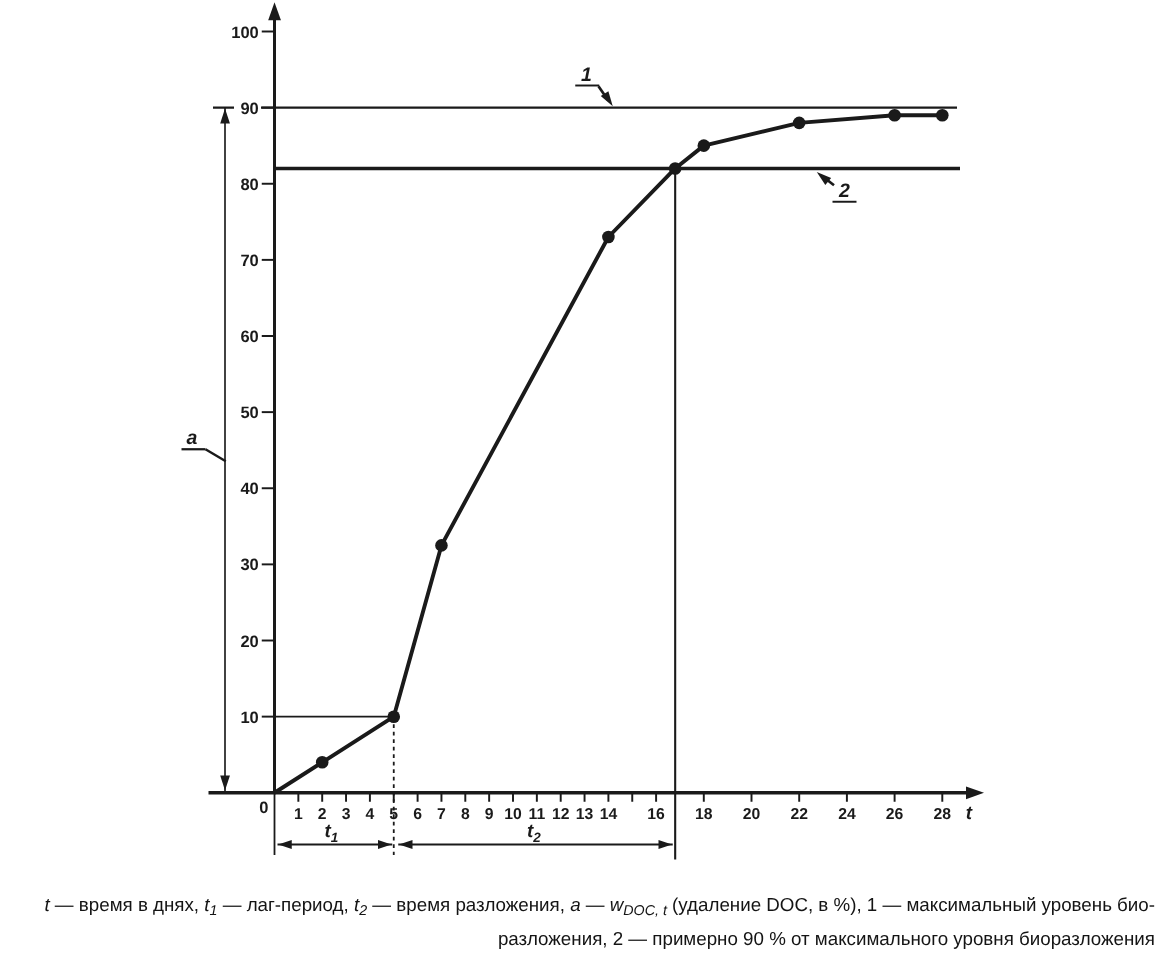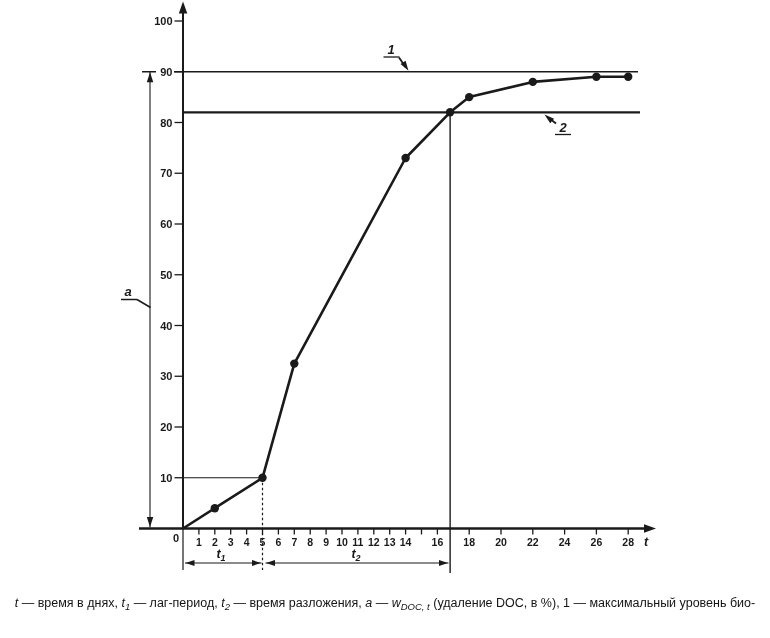--- a/index.html
+++ b/index.html
@@ -1,19 +1,19 @@
 <!DOCTYPE html>
 <html><head>
 <meta charset="utf-8">
 <style>
   html,body{margin:0;padding:0;background:#ffffff;}
   .page{width:770px;height:638px;background:#ffffff;position:relative;overflow:hidden;
         font-family:"Liberation Sans",sans-serif;}
   svg{display:block;}
-  .caption{width:770px;text-align:center;color:#141414;font-size:12.5px;line-height:18px;
+  .caption{width:770px;text-align:right;color:#141414;font-size:12.5px;line-height:18px;
            font-family:"Liberation Sans",sans-serif;margin-top:2px;}
   .cap-line{white-space:nowrap;}
   .cap-it{font-style:italic;}
   .cap-sub{font-size:9.5px;vertical-align:-3px;}
 </style>
 </head>
 <body>
 
 <div class="page">
   <svg id="chart" width="770" height="592" viewBox="0 0 770 592">
@@ -121,14 +121,15 @@
       <line x1="383.5" y1="57" x2="399.5" y2="57" stroke="#1a1a1a" stroke-width="1.3"></line>
       <line x1="399" y1="57.5" x2="405.5" y2="67" stroke="#1a1a1a" stroke-width="1.8"></line>
       <polygon points="408.5,70.8 405.6,60.8 400.5,64.0" fill="#1a1a1a"></polygon>
       <text x="563" y="131.5" fill="#1a1a1a" font-family="&quot;Liberation Sans&quot;,sans-serif" font-size="13" font-weight="700" text-anchor="middle" font-style="italic">2</text>
       <line x1="555" y1="134.5" x2="571" y2="134.5" stroke="#1a1a1a" stroke-width="1.3"></line>
       <line x1="556" y1="123.5" x2="549" y2="118" stroke="#1a1a1a" stroke-width="1.8"></line>
       <polygon points="544.5,114.6 550.2,123.3 554.1,118.7" fill="#1a1a1a"></polygon>
     </svg>
   <div class="caption">
     <div id="cap1" class="cap-line"><span class="cap-it">t</span><span> — время в днях, </span><span class="cap-it">t</span><span class="cap-it cap-sub">1</span><span> — лаг-период, </span><span class="cap-it">t</span><span class="cap-it cap-sub">2</span><span> — время разложения, </span><span class="cap-it">a</span><span> — </span><span class="cap-it">w</span><span class="cap-it cap-sub">DOC, t</span><span> (удаление DOC, в %), 1 — максимальный уровень био-</span></div>
+    <div id="cap2" class="cap-line"><span>разложения, 2 — примерно 90 % от максимального уровня биоразложения</span></div>
   </div>
 </div>
 
 </body></html>

